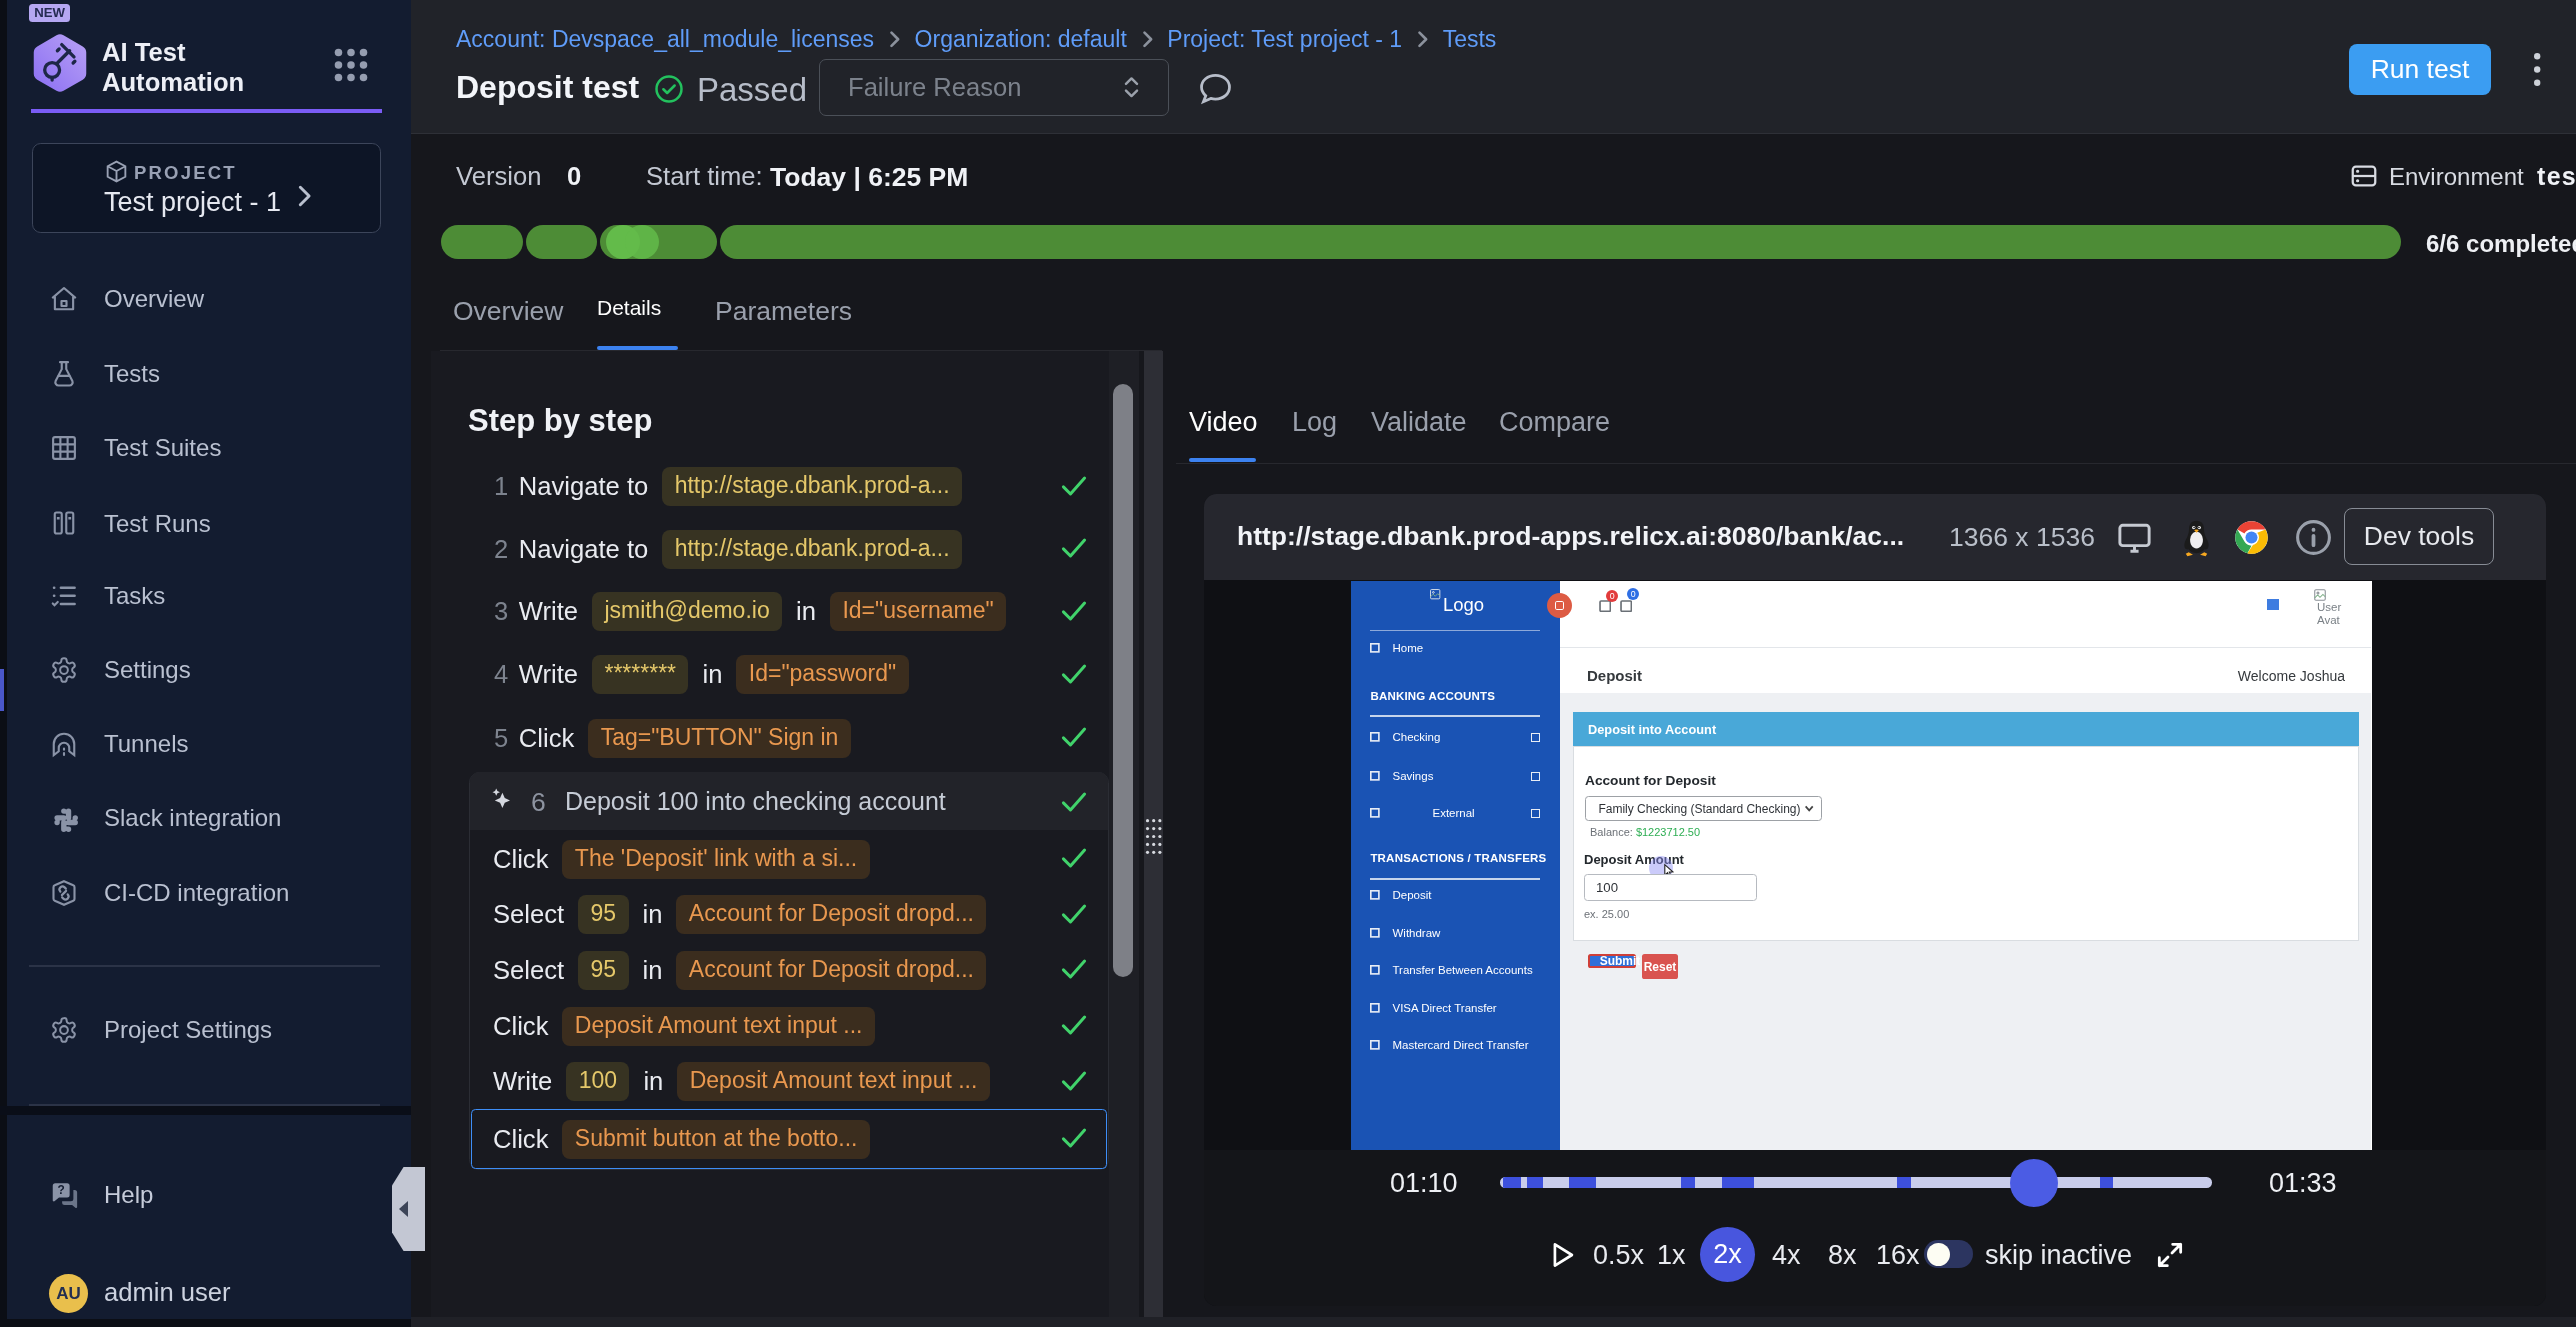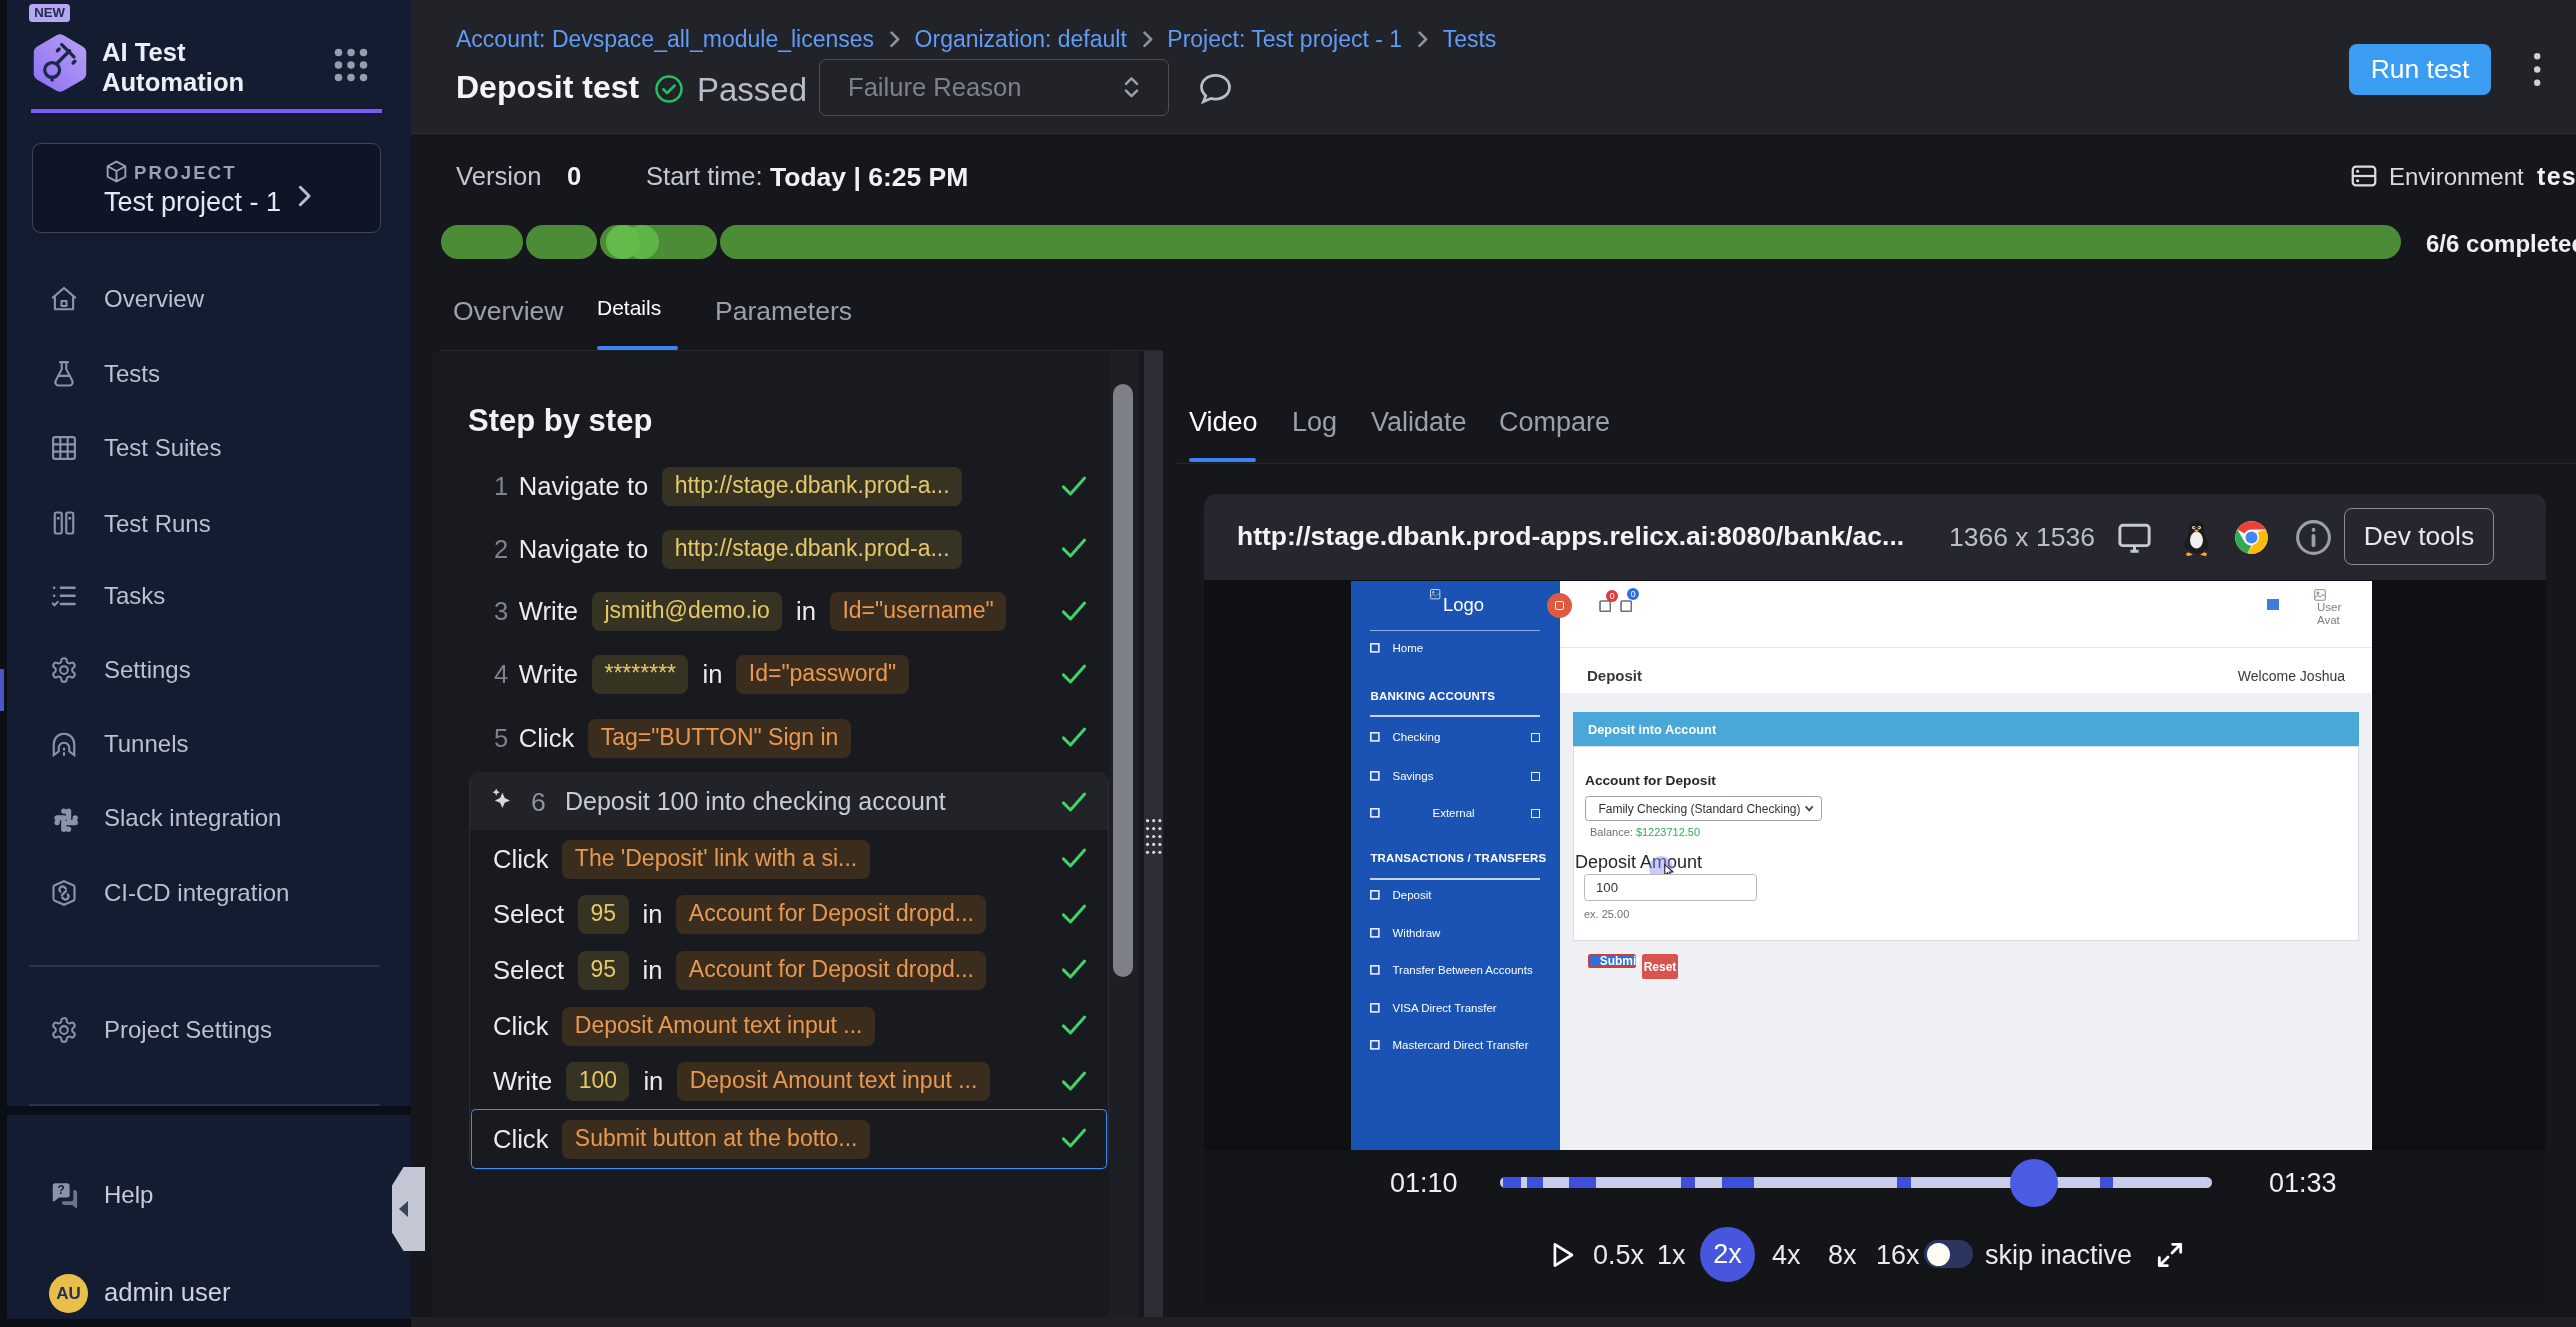--- a/index.html
+++ b/index.html
@@ -512,21 +512,21 @@
       <div class="abs" style="left:237px;top:141px;font-size:12.8px;font-weight:700;color:#fff;">Deposit into Account</div>
       <div class="abs" style="left:222px;top:165px;width:786px;height:195px;background:#fff;border:0.9px solid #d9dde1;"></div>
       <div class="abs" style="left:234px;top:192px;font-size:13.7px;font-weight:700;color:#23282d;">Account for Deposit</div>
       <div class="abs row" style="left:234px;top:215px;width:237px;height:25px;background:#fff;border:1.3px solid #9da1a6;border-radius:3.5px;white-space:nowrap;">
         <span style="margin-left:12.4px;font-size:12px;color:#2f3338;">Family Checking (Standard Checking)</span>
         <svg style="position:absolute;right:5.3px;" width="12.4" height="12.4" viewBox="0 0 14 14" fill="none" stroke="#444" stroke-width="2">
             <path d="M3 5 L7 9.5 L11 5"></path>
           </svg>
       </div>
       <div class="abs" style="left:239px;top:245px;font-size:11px;color:#6c7177;">Balance: <span style="color:#2eae53;">$1223712.50</span></div>
-      <div class="abs" style="left:224px;top:271px;font-size:18px;font-weight:400;color:#23282d;">Deposit Amount</div>
+      <div class="abs" style="left:233px;top:271px;font-size:13px;font-weight:700;color:#23282d;">Deposit Amount</div>
       <div class="abs" style="left:298px;top:275px;width:24px;height:24px;border-radius:50%;background:rgba(140,140,245,.45);"></div>
       <svg class="abs" style="left:311px;top:282px;" width="14" height="16" viewBox="0 0 20 22">
           <path d="M4 2 L4 17 L8 13.5 L10.5 19.5 L13 18.3 L10.5 12.6 L15.5 12.2 Z" fill="#fff" stroke="#222" stroke-width="1.6"></path>
         </svg>
       <div class="abs" style="left:233px;top:293px;width:173px;height:26.5px;background:#fff;border:1.3px solid #b6bac0;border-radius:3.5px;"></div>
       <div class="abs" style="left:245px;top:299px;font-size:13.2px;color:#2f3338;">100</div>
       <div class="abs" style="left:233px;top:327px;font-size:11px;color:#6c7177;">ex. 25.00</div>
       <div class="abs row" style="left:237px;top:373px;width:48px;height:14px;background:#2e6fd8;border:2.2px solid #cf3f38;border-radius:2.6px;justify-content:center;font-size:12px;font-weight:700;color:#fff;padding-left:16px;">Submit</div>
       <div class="abs row" style="left:291px;top:373px;width:36px;height:25px;background:#d9534f;border-radius:2.6px;justify-content:center;font-size:12px;font-weight:700;color:#fff;">Reset</div>
     </div>

